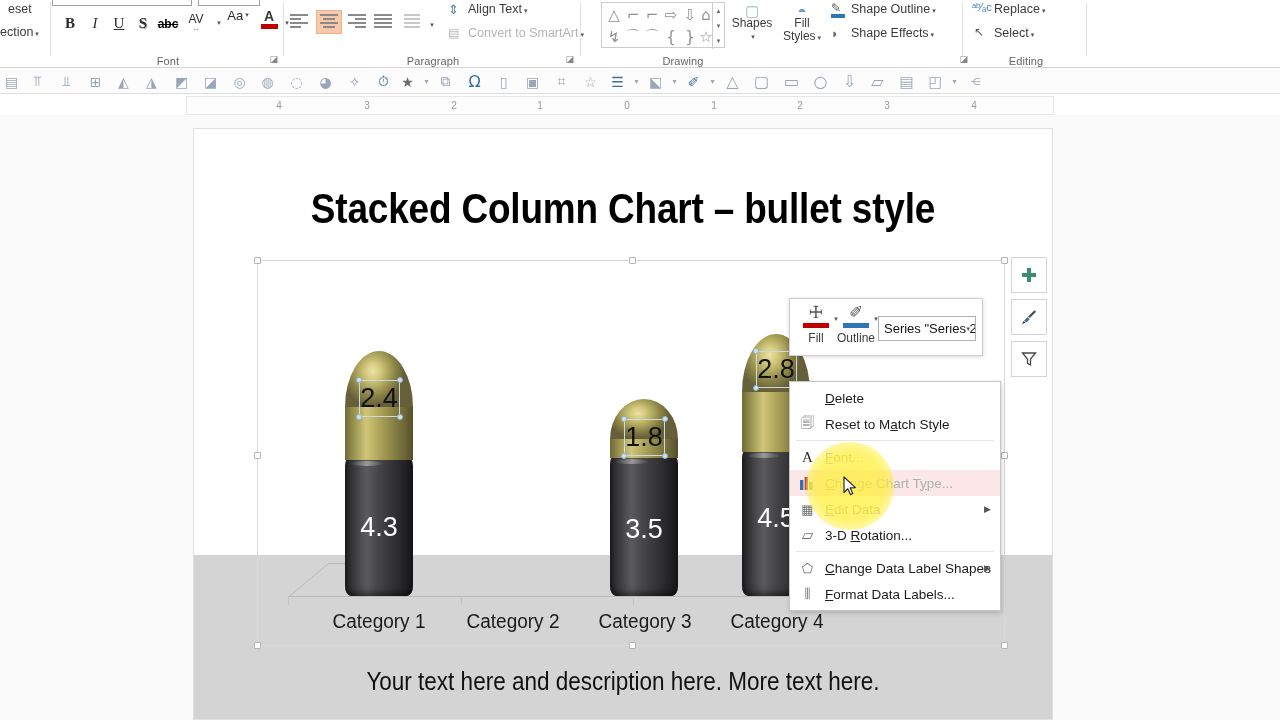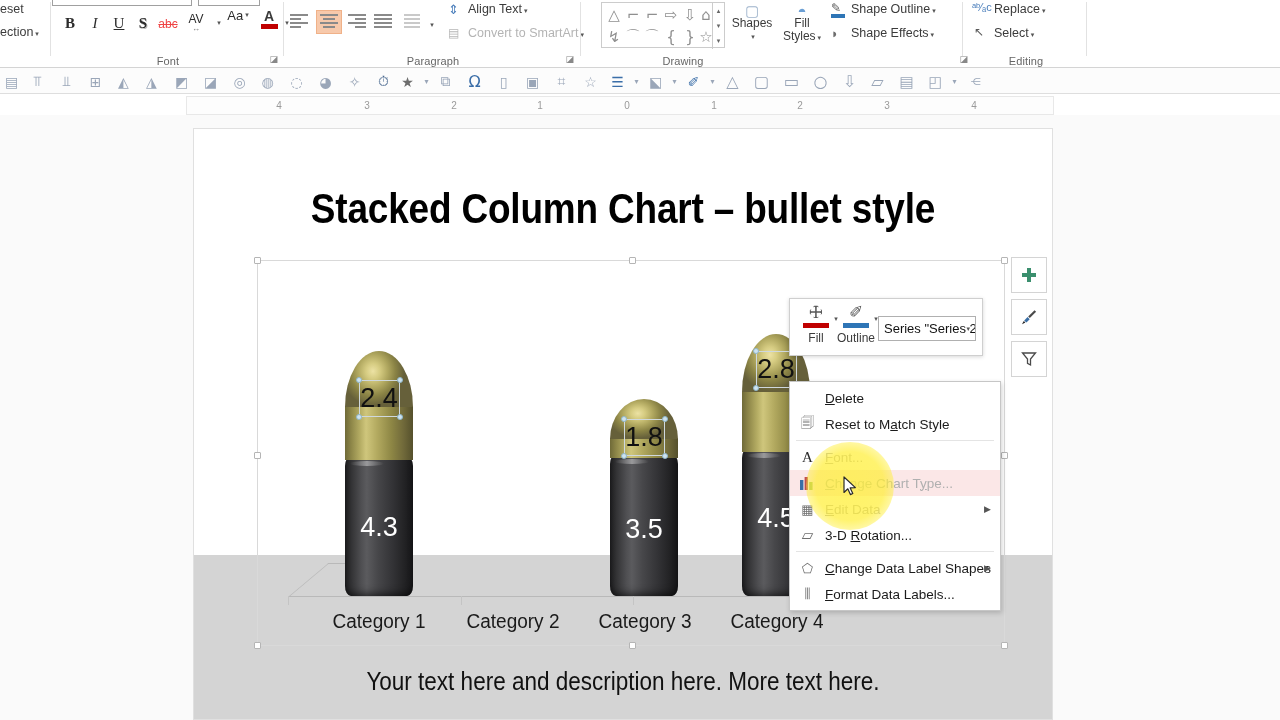--- a/index.html
+++ b/index.html
@@ -42,21 +42,21 @@
     border: 1px solid #a0a0a0; background: #fff;
   }
   .fbtn {
     position: absolute; display: flex; align-items: center; justify-content: center;
     height: 22px; color: #2b2b2b; cursor: default; user-select: none;
   }
   .fbtn-b { font-weight: bold; font-size: 15px; font-family: "Liberation Serif", serif; }
   .fbtn-i { font-style: italic; font-size: 15px; font-family: "Liberation Serif", serif; }
   .fbtn-u { font-size: 15px; text-decoration: underline; font-family: "Liberation Serif", serif;}
   .fbtn-s { font-weight: bold; font-size: 15px; font-family: "Liberation Serif", serif; text-shadow: 1px 1px 0 #bbb;}
-  .fbtn-strike { font-size: 12px; text-decoration: line-through; color: #ef4444; }
+  .fbtn-strike { font-size: 12px; text-decoration: line-through; color: #000000; font-weight: bold; }
   .caret { font-size: 7px; color: #555; margin-left: 2px; }
 
   
   .paragrp { left: 286px; width: 294px; }
   .align-ico { position: absolute; width: 18px; height: 16px; }
   .align-ico i {
     display: block; height: 2px; background: #8a8a8a; margin-bottom: 2px;
   }
   .align-hl { background: #f7c9ab; border: 1px solid #f0b188; }
 
@@ -261,21 +261,21 @@
   .cursor { position: absolute; left: 843px; top: 476px; width: 16px; height: 22px; }
 </style>
 </head>
 <body>
 
 <div id="app">
 
   <div class="ribbon">
 
     <div class="leftcut">
-      <div class="lbl" style="left:0;top:2px;">eset</div>
+      <div class="lbl" style="left:8px;top:2px;">eset</div>
       <div class="lbl" style="left:0;top:25px;"><span>ection</span><span class="caret">▾</span></div>
     </div>
     <div class="rib-sep" style="left:50px;"></div>
 
     <div class="rib-group fontgrp">
       <div class="fontbox" style="left:0px; width:140px;"></div>
       <div class="fontbox" style="left:146px; width:62px;"></div>
 
       <div class="fbtn fbtn-b" style="left:8px; top:12px; width:20px;">B</div>
       <div class="fbtn fbtn-i" style="left:33px; top:12px; width:20px;">I</div>

